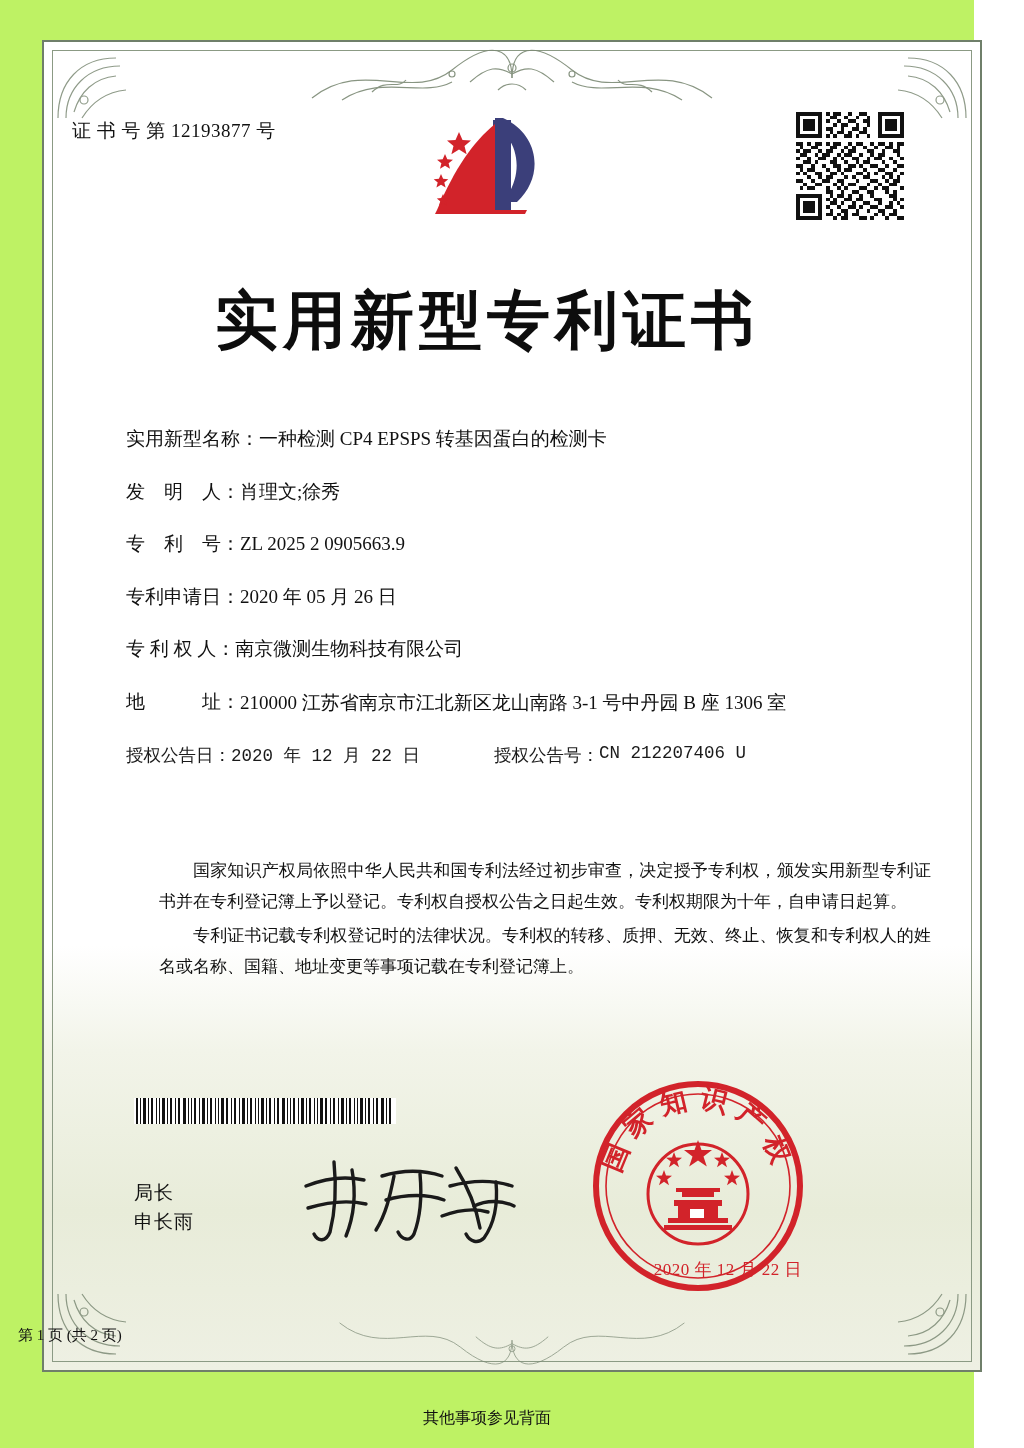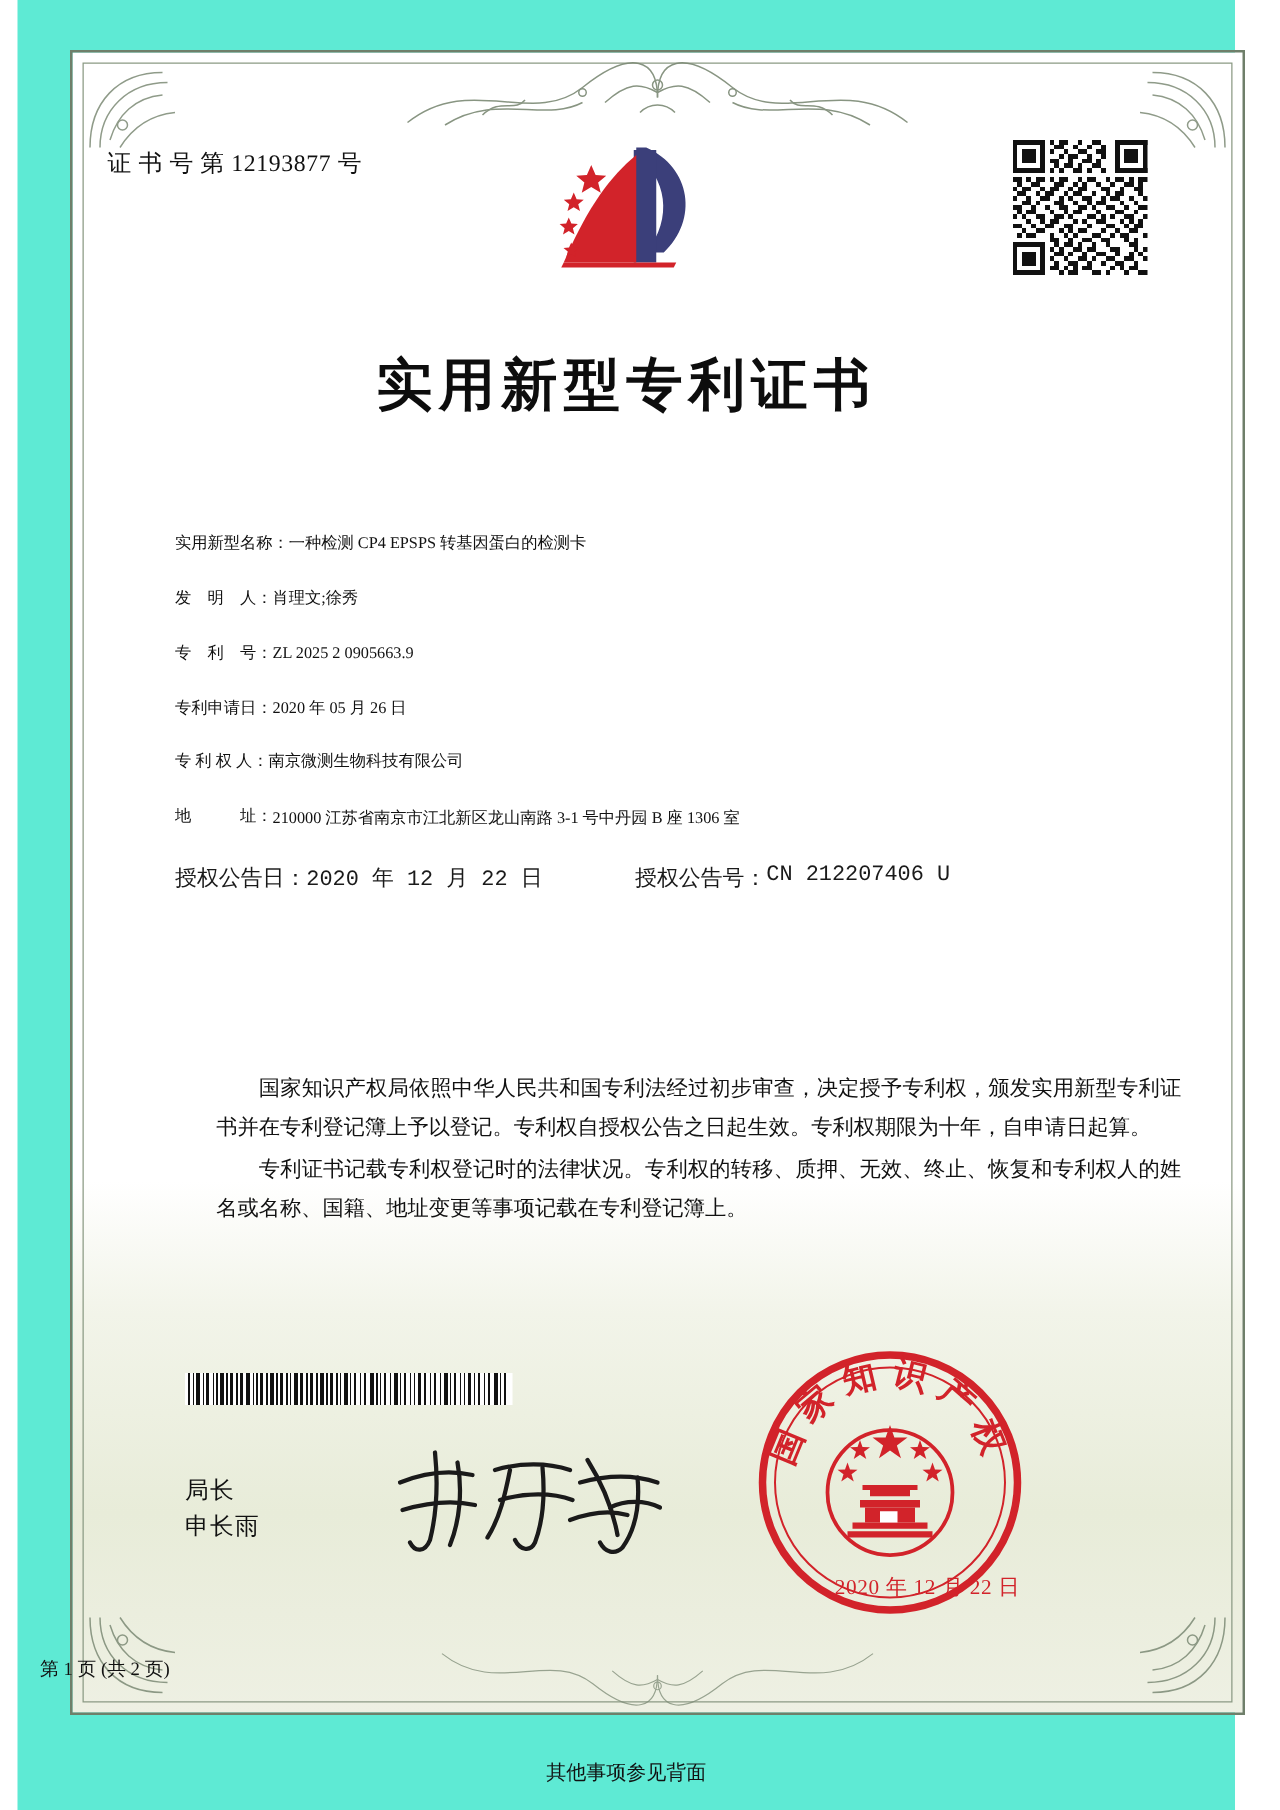--- a/index.html
+++ b/index.html
@@ -12,23 +12,23 @@
     height: 1448px;
     font-family: "Liberation Serif", "DejaVu Serif", serif;
     color: #1a1a1a;
     position: relative;
     overflow: hidden;
   }
 
   
   .page {
     position: absolute;
-    left: 14px; top: 0;
+    left: 0; top: 0;
     width: 974px; height: 1448px;
-    background: #5eead4;
+    background: #bef264;
   }
   .cert-frame {
     position: absolute;
     left: 42px; top: 40px;
     width: 940px; height: 1332px;
     box-sizing: border-box;
     border: 2px solid #6f7f6a;
     background: linear-gradient(to bottom, #ffffff 0%, #ffffff 68%, #f2f4e9 76%, #e8ecd9 88%, #eef0e3 100%);
   }
   .cert-frame-inner {
@@ -84,37 +84,37 @@
   }
 
   
   .cert-title {
     position: absolute;
     left: 0; right: 0;
     top: 278px;
     text-align: center;
     font-family: "DejaVu Serif", "Liberation Serif", serif;
     font-weight: bold;
-    font-size: 45px;
+    font-size: 63px;
     letter-spacing: 5px;
     color: #0d0d0d;
   }
 
   
   .fields {
     position: absolute;
     left: 126px;
     top: 425px;
     width: 772px;
   }
   .field-row {
     display: flex;
     align-items: flex-start;
     margin-bottom: 25px;
-    font-size: 13px;
+    font-size: 19px;
     line-height: 1.45;
   }
   .field-label {
     white-space: pre;
     flex: 0 0 auto;
     color: #111;
   }
   .field-value {
     flex: 1 1 auto;
     color: #111;

